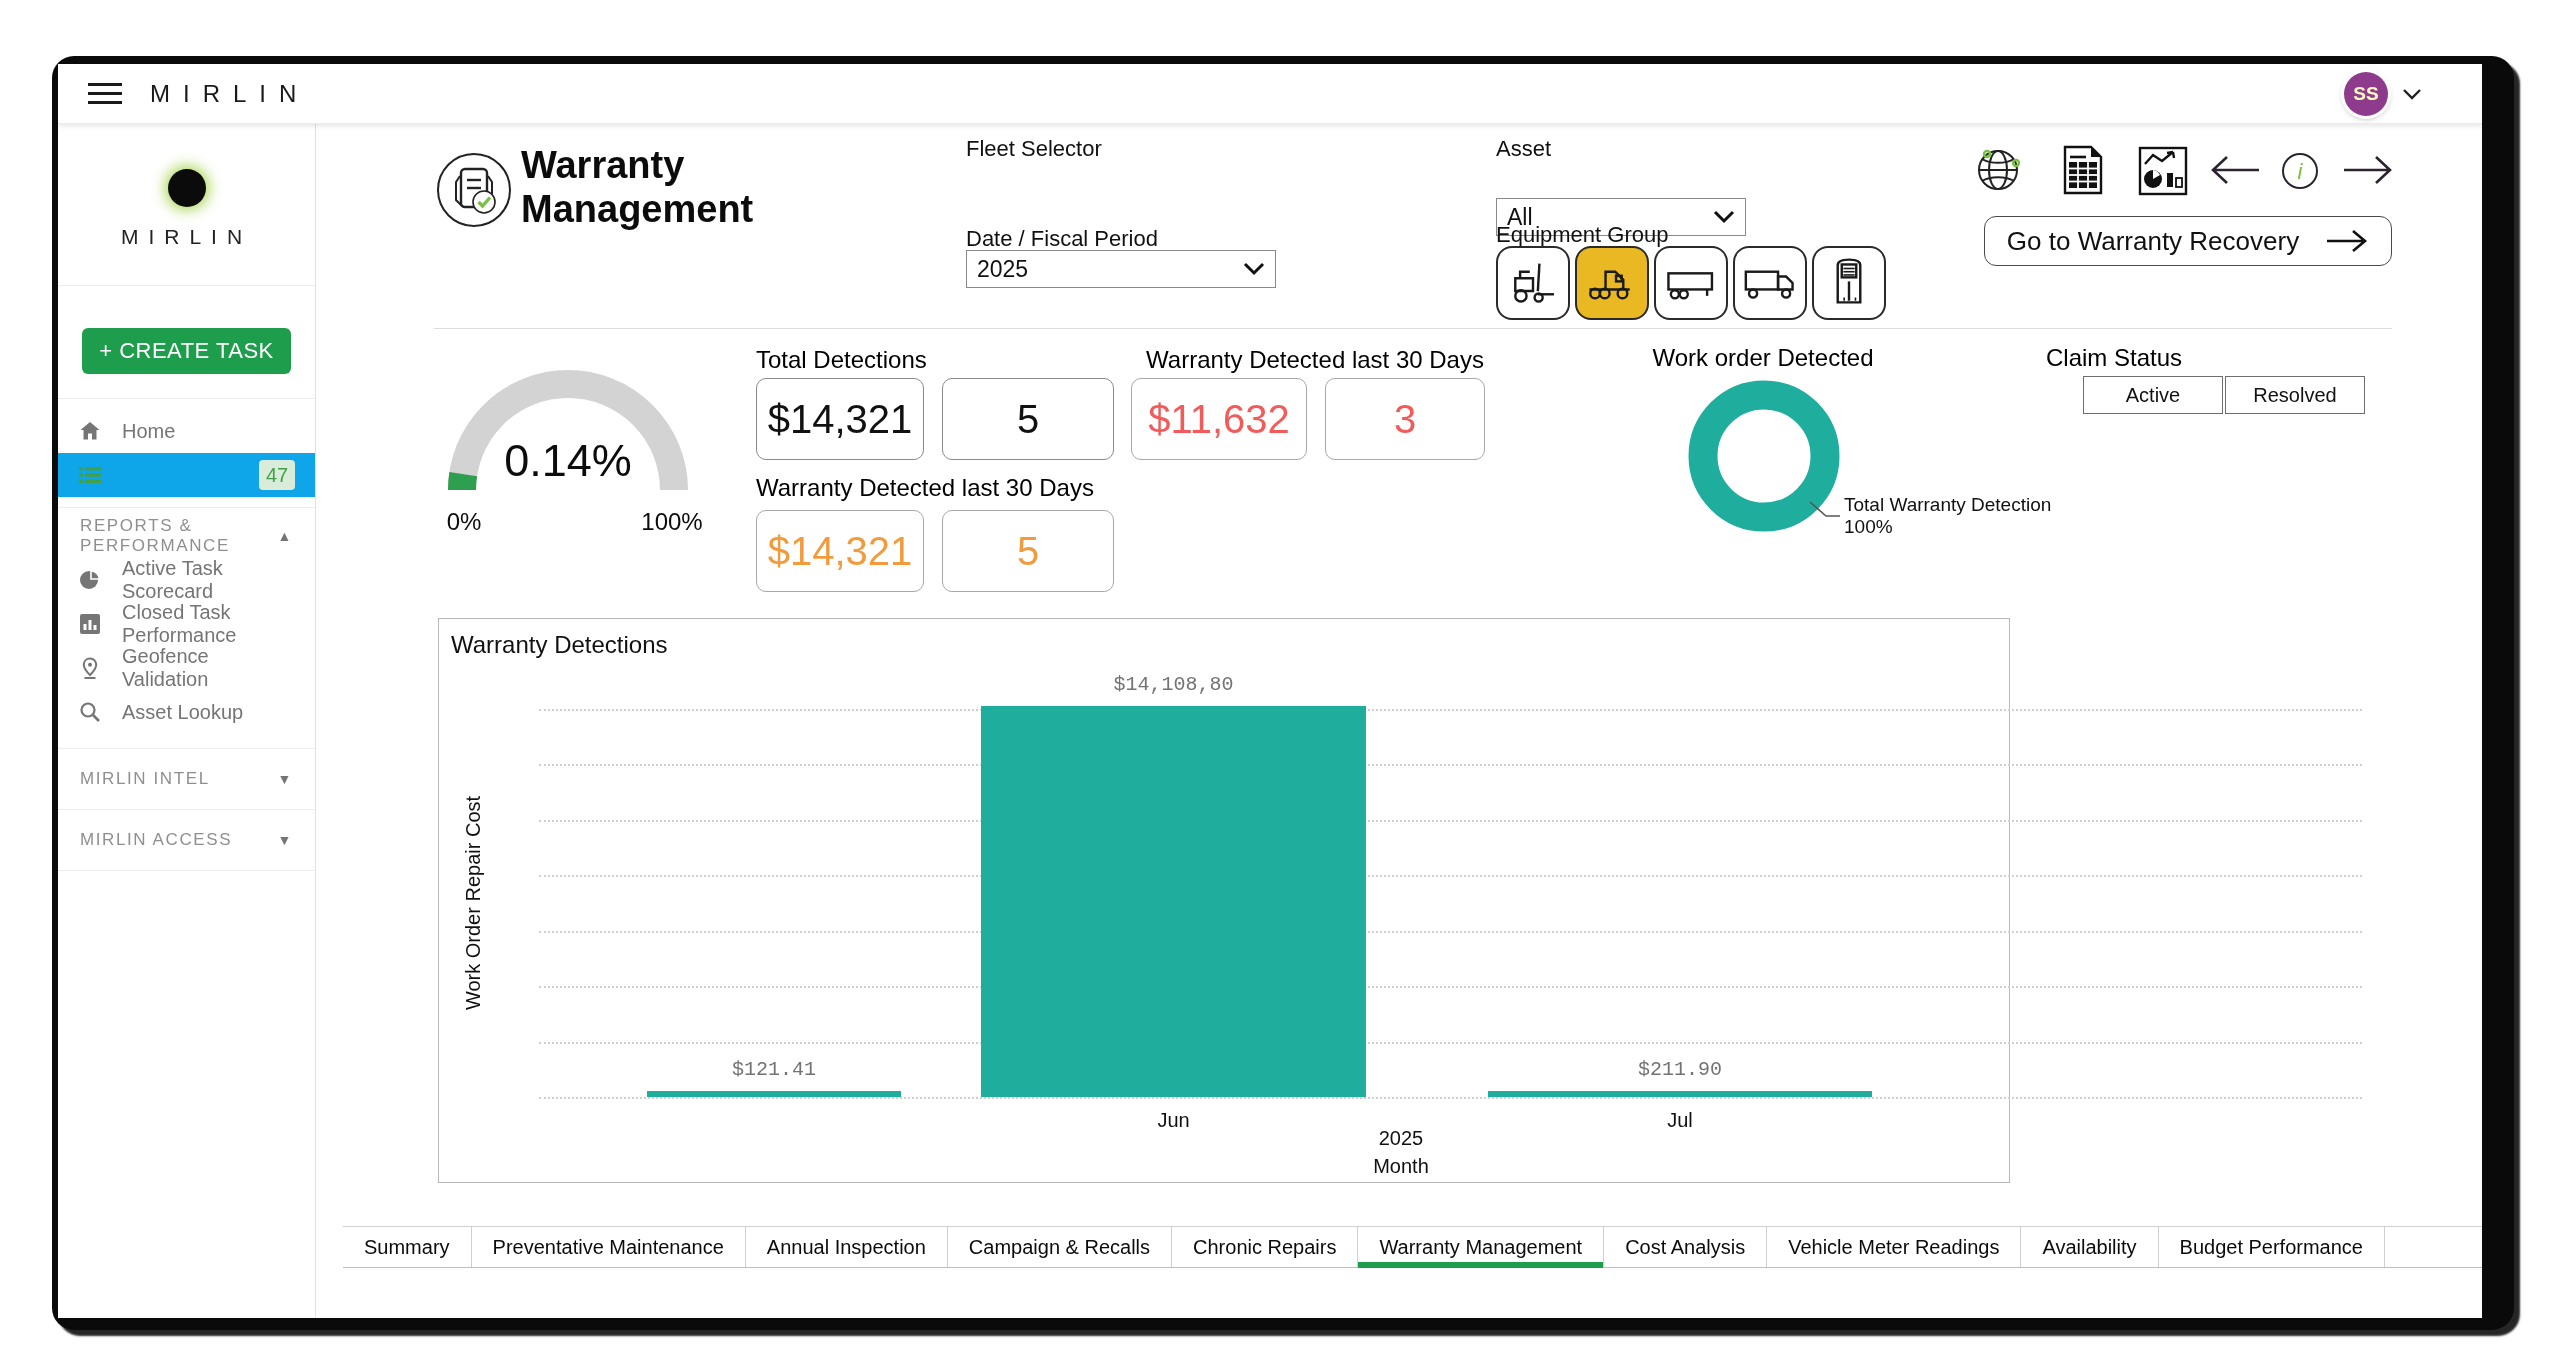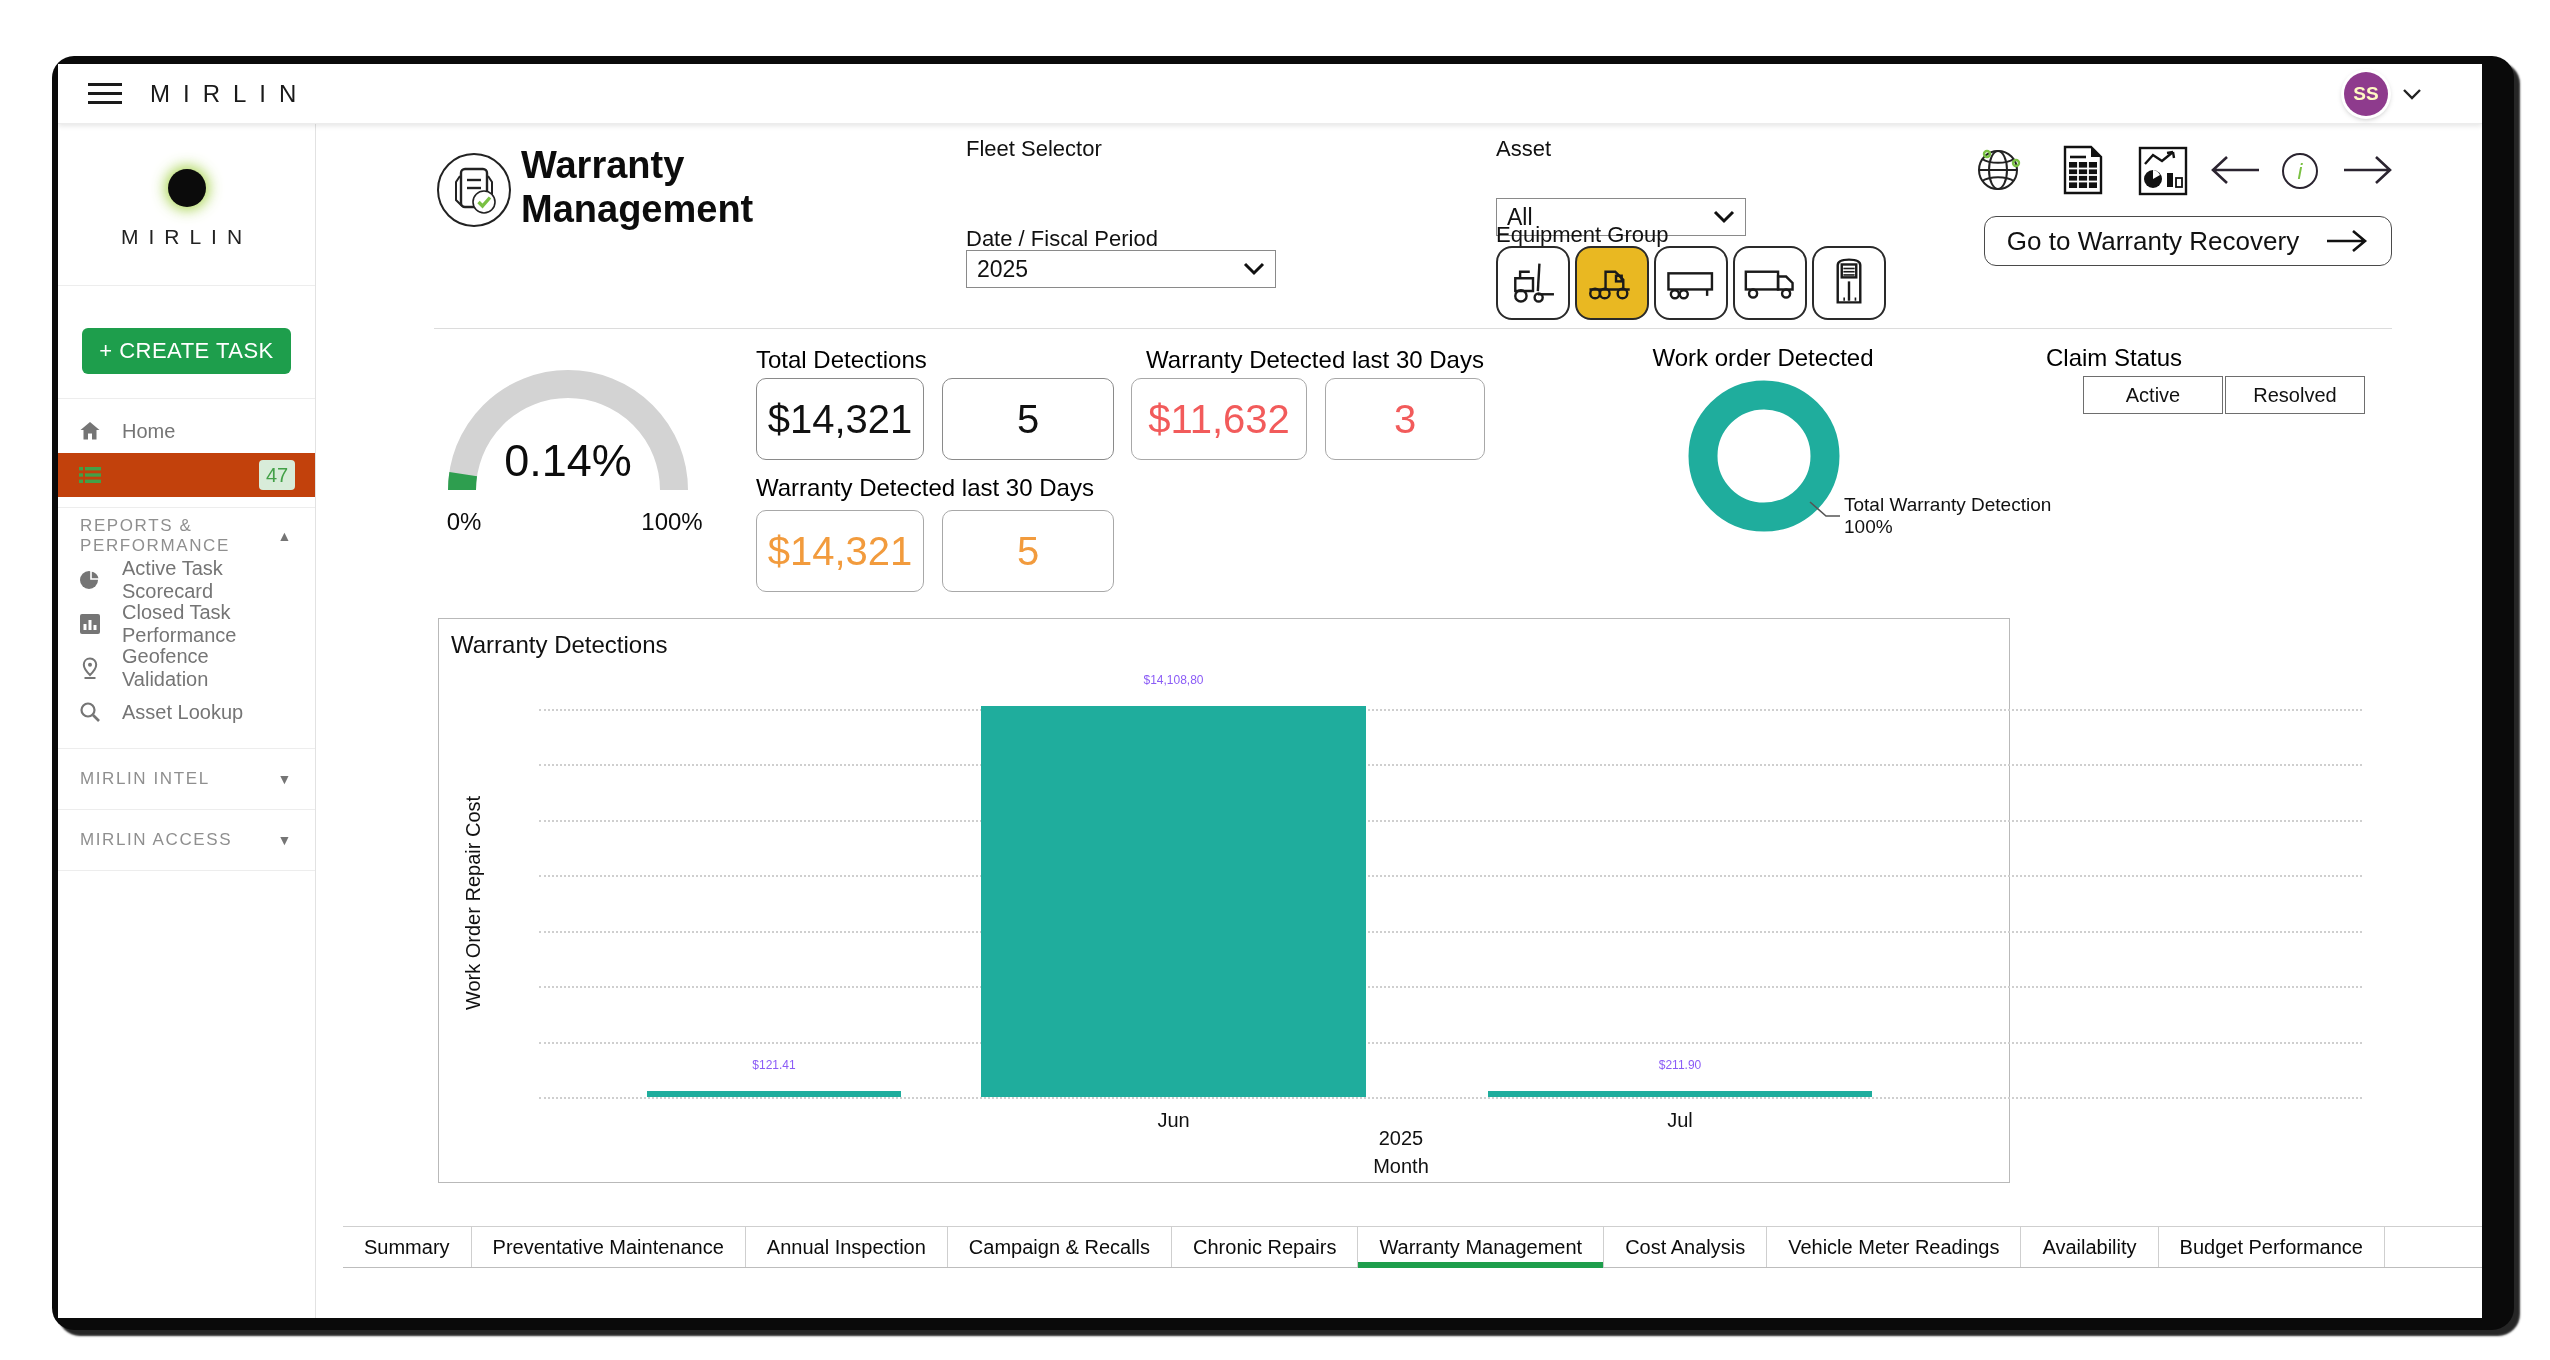--- a/index.html
+++ b/index.html
@@ -31,21 +31,21 @@
   .logo-dot { width:38px; height:38px; border-radius:50%; background:#0b0b0b;
               box-shadow:0 0 14px 3px rgba(154,205,50,.85); margin-bottom:18px; }
   .logo-text { font-size:21px; font-weight:500; letter-spacing:10px; color:#222; }
   .create-btn { margin:42px 24px 24px; height:46px; background:var(--accent-green,#1e9e4c); color:#fff;
                 border-radius:6px; font-size:22px; font-weight:500; display:flex; align-items:center;
                 justify-content:center; cursor:pointer; letter-spacing:.5px; }
   .side-divider { border-top:1px solid #ededed; }
   .side-item { height:44px; display:flex; align-items:center; gap:20px; padding:0 20px;
                color:#757575; font-size:20px; cursor:pointer; }
   .side-item svg { flex:0 0 auto; }
-  .side-item.active { background:#c2410c; }
+  .side-item.active { background:#0ea5e9; }
   .badge { margin-left:auto; min-width:36px; height:30px; background:#d8ecd9; color:var(--badge-green,#43a047);
            font-size:20px; border-radius:4px; display:flex; align-items:center; justify-content:center; padding:0 6px; }
   .section-head { height:44px; display:flex; align-items:center; justify-content:space-between;
                   padding:0 22px; color:#8f8f8f; font-size:17px; letter-spacing:1.6px; cursor:pointer; }
   .caret { color:#757575; font-size:14px; }
 
   
   .main { position:absolute; left:258px; top:60px; right:0; bottom:0; background:#fff; }
   .abs { position:absolute; }
 
@@ -77,21 +77,21 @@
   .callout-text { font-size:19px; color:#111; line-height:22px; white-space:nowrap; }
 
   
   .chart-card { left:122px; top:494px; width:1572px; height:565px; border:1.5px solid #b9b9b9; background:#fff; }
   .chart-title { position:absolute; left:12px; top:12px; font-size:24px; font-weight:500; }
   .ylabel { position:absolute; left:34px; top:284px; transform:translate(-50%,-50%) rotate(-90deg);
             font-size:20px; white-space:nowrap; color:#111; }
   .ytick { position:absolute; right:1856px; width:80px; text-align:right; font-size:21px; color:#0c0c0c; }
   .gridline { position:absolute; left:100px; width:1823px; height:0; border-top:2px dotted #cfcfcf; }
   .bar { position:absolute; background:var(--teal,#1fad9d); }
-  .bar-label { position:absolute; transform:translateX(-50%); font-size:12px; color:#8b5cf6; white-space:nowrap; }
+  .bar-label { position:absolute; transform:translateX(-50%); font-size:20px; color:#737373; white-space:nowrap;font-family:Liberation Mono, monospace; }
   .month-label { position:absolute; transform:translateX(-50%); font-size:20px; color:#111; }
   .x-year, .x-title { position:absolute; left:962px; transform:translateX(-50%); font-size:20px; color:#111; }
 
   
   .tabs { position:absolute; left:27px; top:1102px; display:flex; border-top:1px solid #cfcfcf; border-bottom:1px solid #bdbdbd; }
   .tab { padding:0 21px; height:40px; display:flex; align-items:center; font-size:20px; color:#0c0c0c;
          border-right:1px solid #cfcfcf; position:relative; cursor:pointer; white-space:nowrap; }
   .tab.active::after { content:""; position:absolute; left:0; right:0; bottom:-1px; height:6px;
                        background:var(--accent-green,#1e9e4c); }
   .tab-filler { width:112px; height:40px; }

